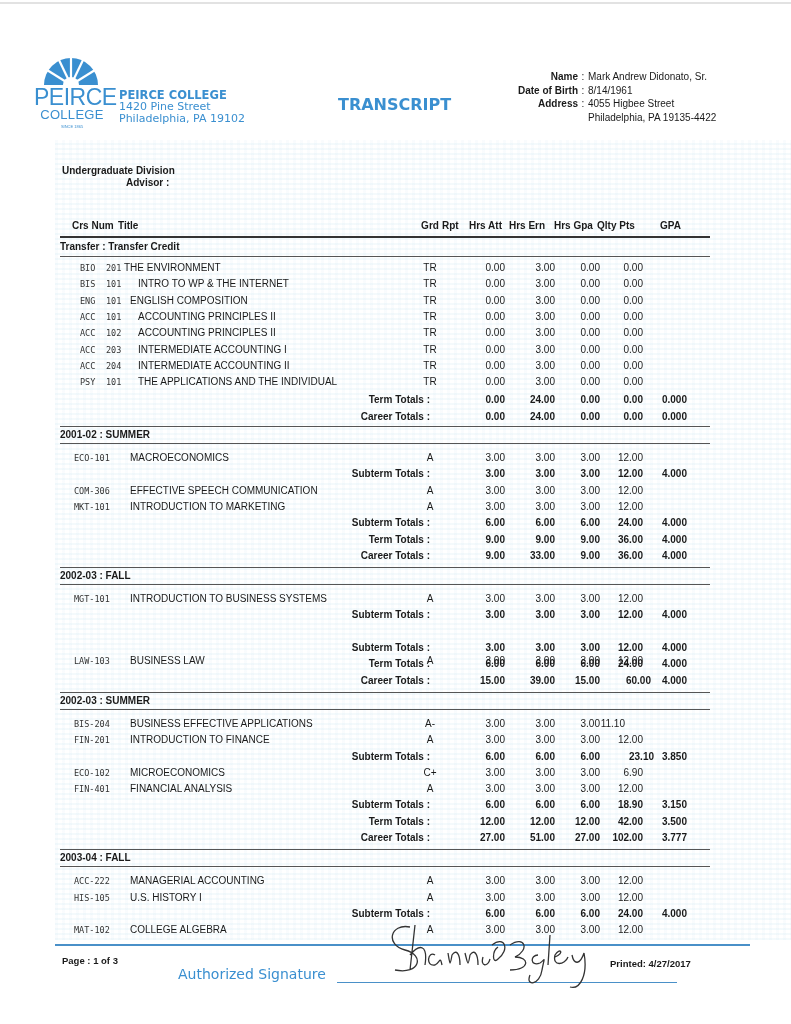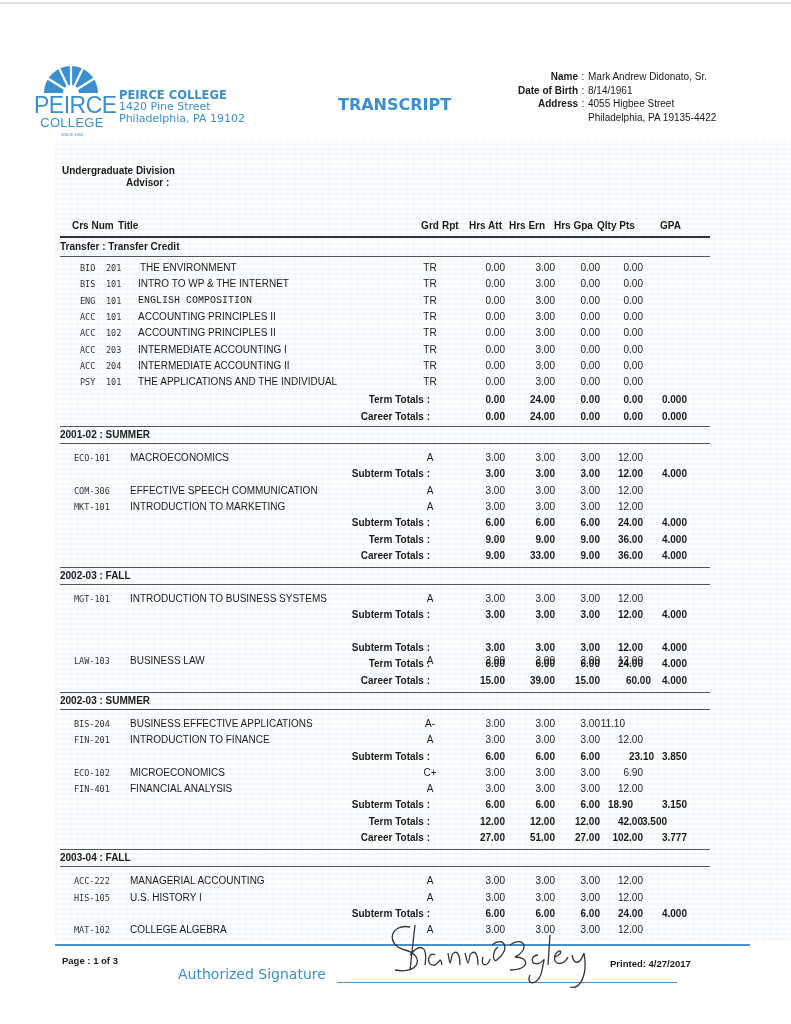--- a/index.html
+++ b/index.html
@@ -11,21 +11,21 @@
   
   .watermark {
     position: absolute; left: 55px; top: 140px; width: 736px; height: 800px;
     background:
       repeating-linear-gradient(0deg, rgba(140,195,225,0.10) 0 2px, transparent 2px 5px),
       repeating-linear-gradient(90deg, rgba(140,195,225,0.06) 0 3px, transparent 3px 7px);
     opacity: 0.9;
   }
 
   
-  .logo { position: absolute; left: 30px; top: 60px; width: 82px; height: 80px; }
+  .logo { position: absolute; left: 30px; top: 52px; width: 82px; height: 80px; }
   .logo svg { position: absolute; left: 12px; top: 0; }
   .logo-peirce { position: absolute; left: 4px; top: 32px; width: 76px; text-align: center; font-family: "Liberation Sans", sans-serif; font-size: 23px; color: #3a8fd0; letter-spacing: -0.5px; }
   .logo-college { position: absolute; left: 4px; top: 55px; width: 76px; text-align: center; font-size: 13px; color: #3a8fd0; letter-spacing: 0.3px; }
   .logo-since { position: absolute; left: 4px; top: 72px; width: 76px; text-align: center; font-size: 4px; color: #3a8fd0; }
 
   .college-block { position: absolute; left: 119px; top: 90px; color: #3a8fd0; font-family: "DejaVu Sans", sans-serif; }
   .college-name { font-weight: bold; font-size: 11.5px; line-height: 11px; }
   .college-line { font-size: 11px; line-height: 11.5px; }
 
   .doc-title { position: absolute; left: 338px; top: 95px; font-family: "DejaVu Sans", sans-serif; font-weight: bold; font-size: 16px; color: #3a8fd0; }
@@ -138,41 +138,41 @@
     <span class="col" style="left:600px">GPA</span>
   </div>
   <div class="rule" style="top:16px"></div>
   <div class="section" style="top:21px">Transfer : Transfer Credit</div>
   <div class="rule thin" style="top:36px"></div>
 
   <div id="rows">
       <div class="row" style="top: 42px;">
         <span class="code">BIO</span>
         <span class="code" style="left: 46px;">201</span>
-        <span class="title" style="left: 80px;">THE ENVIRONMENT</span>
+        <span class="title" style="left: 64px;">THE ENVIRONMENT</span>
         <span class="num" style="left: 350px; width: 40px; text-align: center;">TR</span>
         <span class="num" style="left: 395px; width: 50px;">0.00</span>
         <span class="num" style="left: 445px; width: 50px;">3.00</span>
         <span class="num" style="left: 490px; width: 50px;">0.00</span>
         <span class="num" style="left: 533px; width: 50px;">0.00</span>
       </div>
       <div class="row" style="top: 58.3px;">
         <span class="code">BIS</span>
         <span class="code" style="left: 46px;">101</span>
         <span class="title" style="left: 78px;">INTRO TO WP &amp; THE INTERNET</span>
         <span class="num" style="left: 350px; width: 40px; text-align: center;">TR</span>
         <span class="num" style="left: 395px; width: 50px;">0.00</span>
         <span class="num" style="left: 445px; width: 50px;">3.00</span>
         <span class="num" style="left: 490px; width: 50px;">0.00</span>
         <span class="num" style="left: 533px; width: 50px;">0.00</span>
       </div>
       <div class="row" style="top: 74.6px;">
         <span class="code">ENG</span>
         <span class="code" style="left: 46px;">101</span>
-        <span class="title" style="left: 78px; font-family: Liberation Mono, monospace;">ENGLISH COMPOSITION</span>
+        <span class="title" style="left: 70px;">ENGLISH COMPOSITION</span>
         <span class="num" style="left: 350px; width: 40px; text-align: center;">TR</span>
         <span class="num" style="left: 395px; width: 50px;">0.00</span>
         <span class="num" style="left: 445px; width: 50px;">3.00</span>
         <span class="num" style="left: 490px; width: 50px;">0.00</span>
         <span class="num" style="left: 533px; width: 50px;">0.00</span>
       </div>
       <div class="row" style="top: 90.9px;">
         <span class="code">ACC</span>
         <span class="code" style="left: 46px;">101</span>
         <span class="title" style="left: 78px;">ACCOUNTING PRINCIPLES II</span>
@@ -398,30 +398,30 @@
         <span class="num" style="left: 395px; width: 50px;">3.00</span>
         <span class="num" style="left: 445px; width: 50px;">3.00</span>
         <span class="num" style="left: 490px; width: 50px;">3.00</span>
         <span class="num" style="left: 533px; width: 50px;">12.00</span>
       </div>
       <div class="row tot" style="top: 579.4px;">
         <span class="totlabel">Subterm Totals :</span>
         <span class="num" style="left: 395px; width: 50px;">6.00</span>
         <span class="num" style="left: 445px; width: 50px;">6.00</span>
         <span class="num" style="left: 490px; width: 50px;">6.00</span>
-        <span class="num" style="left: 533px; width: 40px;">18.90</span>
+        <span class="num" style="left: 533px; width: 50px;">18.90</span>
         <span class="num" style="left: 582px; width: 45px;">3.150</span>
       </div>
       <div class="row tot" style="top: 595.7px;">
         <span class="totlabel">Term Totals :</span>
         <span class="num" style="left: 395px; width: 50px;">12.00</span>
         <span class="num" style="left: 445px; width: 50px;">12.00</span>
         <span class="num" style="left: 490px; width: 50px;">12.00</span>
         <span class="num" style="left: 533px; width: 50px;">42.00</span>
-        <span class="num" style="left: 582px; width: 25px;">3.500</span>
+        <span class="num" style="left: 582px; width: 45px;">3.500</span>
       </div>
       <div class="row tot" style="top: 612px;">
         <span class="totlabel">Career Totals :</span>
         <span class="num" style="left: 395px; width: 50px;">27.00</span>
         <span class="num" style="left: 445px; width: 50px;">51.00</span>
         <span class="num" style="left: 490px; width: 50px;">27.00</span>
         <span class="num" style="left: 533px; width: 50px;">102.00</span>
         <span class="num" style="left: 582px; width: 45px;">3.777</span>
       </div>
       <div class="rule thin" style="top: 629.3px;"></div>

